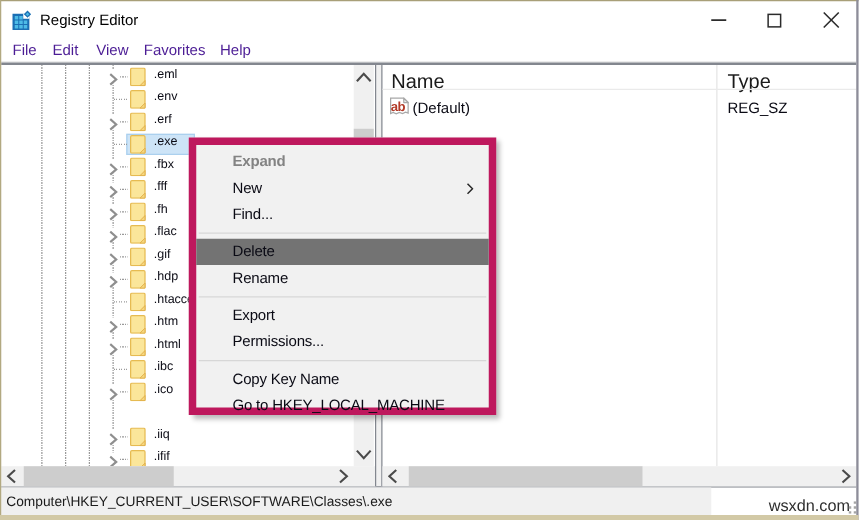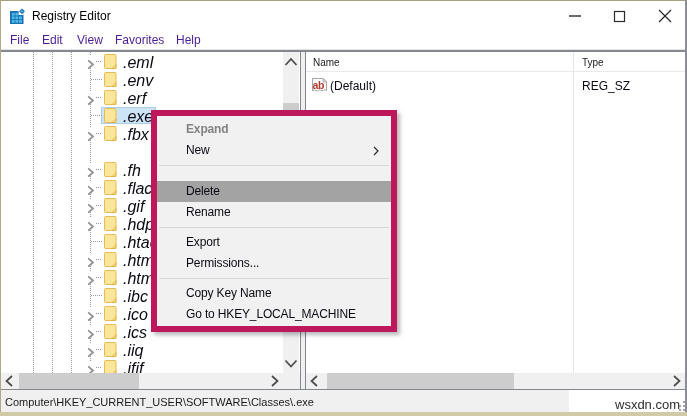--- a/index.html
+++ b/index.html
@@ -22,46 +22,46 @@
   
   #mbline{left:1px;top:49px;width:684px;height:1px;background:#e6e6e6;}
   #main{left:1px;top:50px;width:684px;height:340px;background:#f0f0f0;border-top:2px solid #83878f;border-bottom:1px solid #83878f;box-sizing:border-box;}
   #leftpane{left:1px;top:52px;width:299px;height:337px;background:#fff;border-right:1px solid #83878f;box-sizing:content-box;}
   #rightpane{left:305px;top:52px;width:380px;height:337px;background:#fff;border-left:1px solid #83878f;box-sizing:border-box;}
 
   
   .vline{width:1px;background-image:repeating-linear-gradient(to bottom,#9a9a9a 0 1px,transparent 1px 2px);}
   .hdots{height:1px;background-image:repeating-linear-gradient(to right,#9a9a9a 0 1px,transparent 1px 2px);}
   .trow{position:absolute;left:0;width:283px;height:18px;}
-  .tlabel{position:absolute;left:122px;top:2px;font-size:16px;color:#0a0a14;font-style:italic;}
+  .tlabel{position:absolute;left:122px;top:2px;font-size:10px;color:#0a0a14;}
   .arrowbox{position:absolute;left:84px;top:4px;width:11px;height:11px;background:#fff;}
   .folder{position:absolute;left:103px;top:1.5px;}
   .sel{position:absolute;left:100px;top:0.5px;width:55px;height:17.5px;background:#cde4f7;border:1px solid #abd0ee;box-sizing:border-box;}
 
   
   .sbtrack{background:#f0f0f0;}
   .thumb{background:#cdcdcd;}
 
   
-  .rheader{position:absolute;top:0;font-size:10px;color:#1a1a1a;}
+  .rheader{position:absolute;top:0;font-size:16px;color:#1a1a1a;}
   #coldiv{left:573px;top:52px;width:1px;height:321px;background:#e5e5e5;}
   #hdrline{left:306px;top:71px;width:379px;height:1px;background:#eaeaea;}
 
   
   #statusbar{left:1px;top:390px;width:568px;height:22px;background:#f0f0f0;}
   #statustext{left:4px;top:6px;font-size:11px;color:#1a1a1a;}
   #watermark{left:614px;top:7px;font-size:13px;color:#2e2e2e;}
 
   
   #cmenu{left:151px;top:110px;width:246px;height:222px;background:#f1f1f1;border:6px solid #be185d;box-sizing:border-box;box-shadow:3px 3px 4px rgba(0,0,0,0.28);}
   .menuitem{position:relative;height:21px;font-size:12px;letter-spacing:-0.15px;color:#0a0a14;}
   .menuitem .mt{position:absolute;left:29px;top:3px;}
   .msep{height:9px;position:relative;}
   .msep:after{content:"";position:absolute;left:2px;right:2px;top:4px;height:1px;background:#d7d7d7;}
-  #mi-delete{background:#a3a3a3;margin-top:11px;}
+  #mi-delete{background:#737373;}
   #mi-expand .mt{color:#838383;font-weight:bold;}
 </style>
 </head>
 <body>
 <div id="win">
 
   <div class="abs" id="titlebar">
     <svg class="abs" style="left:8px;top:7px" width="16" height="17" viewBox="0 0 16 17">
       <rect x="1" y="3" width="13.5" height="13" fill="#1b6fb4"></rect>
       <rect x="2.8" y="4.8" width="2.8" height="2.8" fill="#4dbbe6"></rect>
@@ -148,20 +148,31 @@
         <div class="hdots" style="position:absolute;left:95px;top:9px;width:6px"></div>
         <div class="arrowbox"><svg width="11" height="11">
             <path d="M3.2 1.3 L8 5.5 L3.2 9.7" fill="none" stroke="#8f8f8f" stroke-width="1.7"></path>
           </svg></div>
         <svg class="folder" width="13" height="15" viewBox="0 0 13 15">
           <rect x="0.5" y="0.5" width="11.5" height="14" rx="1" fill="#fbe69a" stroke="#e6bb52" stroke-width="1"></rect>
           <path d="M8 14.5 L12 14.5 L12 10.5 Z" fill="#f6d880" stroke="#e2b04a" stroke-width="0.8" stroke-linejoin="round"></path>
         </svg>
         <div class="tlabel">.fbx</div>
       </div>
+  <div class="trow" style="top:90px">
+        <div class="hdots" style="position:absolute;left:95px;top:9px;width:6px"></div>
+        <div class="arrowbox"><svg width="11" height="11">
+            <path d="M3.2 1.3 L8 5.5 L3.2 9.7" fill="none" stroke="#8f8f8f" stroke-width="1.7"></path>
+          </svg></div>
+        <svg class="folder" width="13" height="15" viewBox="0 0 13 15">
+          <rect x="0.5" y="0.5" width="11.5" height="14" rx="1" fill="#fbe69a" stroke="#e6bb52" stroke-width="1"></rect>
+          <path d="M8 14.5 L12 14.5 L12 10.5 Z" fill="#f6d880" stroke="#e2b04a" stroke-width="0.8" stroke-linejoin="round"></path>
+        </svg>
+        <div class="tlabel">.fff</div>
+      </div>
   <div class="trow" style="top:108px">
         <div class="hdots" style="position:absolute;left:95px;top:9px;width:6px"></div>
         <div class="arrowbox"><svg width="11" height="11">
             <path d="M3.2 1.3 L8 5.5 L3.2 9.7" fill="none" stroke="#8f8f8f" stroke-width="1.7"></path>
           </svg></div>
         <svg class="folder" width="13" height="15" viewBox="0 0 13 15">
           <rect x="0.5" y="0.5" width="11.5" height="14" rx="1" fill="#fbe69a" stroke="#e6bb52" stroke-width="1"></rect>
           <path d="M8 14.5 L12 14.5 L12 10.5 Z" fill="#f6d880" stroke="#e2b04a" stroke-width="0.8" stroke-linejoin="round"></path>
         </svg>
         <div class="tlabel">.fh</div>
@@ -240,31 +251,20 @@
   <div class="trow" style="top:252px">
         <div class="hdots" style="position:absolute;left:95px;top:9px;width:6px"></div>
         <div class="arrowbox"><svg width="11" height="11">
             <path d="M3.2 1.3 L8 5.5 L3.2 9.7" fill="none" stroke="#8f8f8f" stroke-width="1.7"></path>
           </svg></div>
         <svg class="folder" width="13" height="15" viewBox="0 0 13 15">
           <rect x="0.5" y="0.5" width="11.5" height="14" rx="1" fill="#fbe69a" stroke="#e6bb52" stroke-width="1"></rect>
           <path d="M8 14.5 L12 14.5 L12 10.5 Z" fill="#f6d880" stroke="#e2b04a" stroke-width="0.8" stroke-linejoin="round"></path>
         </svg>
         <div class="tlabel">.ico</div>
-      </div>
-  <div class="trow" style="top:270px">
-        <div class="hdots" style="position:absolute;left:95px;top:9px;width:6px"></div>
-        <div class="arrowbox"><svg width="11" height="11">
-            <path d="M3.2 1.3 L8 5.5 L3.2 9.7" fill="none" stroke="#8f8f8f" stroke-width="1.7"></path>
-          </svg></div>
-        <svg class="folder" width="13" height="15" viewBox="0 0 13 15">
-          <rect x="0.5" y="0.5" width="11.5" height="14" rx="1" fill="#fbe69a" stroke="#e6bb52" stroke-width="1"></rect>
-          <path d="M8 14.5 L12 14.5 L12 10.5 Z" fill="#f6d880" stroke="#e2b04a" stroke-width="0.8" stroke-linejoin="round"></path>
-        </svg>
-        <div class="tlabel">.ics</div>
       </div>
   <div class="trow" style="top:288px">
         <div class="hdots" style="position:absolute;left:95px;top:9px;width:6px"></div>
         <div class="arrowbox"><svg width="11" height="11">
             <path d="M3.2 1.3 L8 5.5 L3.2 9.7" fill="none" stroke="#8f8f8f" stroke-width="1.7"></path>
           </svg></div>
         <svg class="folder" width="13" height="15" viewBox="0 0 13 15">
           <rect x="0.5" y="0.5" width="11.5" height="14" rx="1" fill="#fbe69a" stroke="#e6bb52" stroke-width="1"></rect>
           <path d="M8 14.5 L12 14.5 L12 10.5 Z" fill="#f6d880" stroke="#e2b04a" stroke-width="0.8" stroke-linejoin="round"></path>
         </svg>
@@ -338,20 +338,23 @@
     <div style="height:3px"></div>
     <div class="menuitem" id="mi-expand">
         <span class="mt">Expand</span>
       </div>
     <div class="menuitem">
         <span class="mt">New</span>
         <svg style="position:absolute;right:12px;top:5.5px" width="6" height="10">
           <path d="M1 1 L5 5 L1 9" fill="none" stroke="#2b2b2b" stroke-width="1.2"></path>
         </svg>
       </div>
+    <div class="menuitem">
+        <span class="mt">Find...</span>
+      </div>
     <div class="msep"></div>
     <div class="menuitem" id="mi-delete">
         <span class="mt">Delete</span>
       </div>
     <div class="menuitem">
         <span class="mt">Rename</span>
       </div>
     <div class="msep"></div>
     <div class="menuitem">
         <span class="mt">Export</span>

